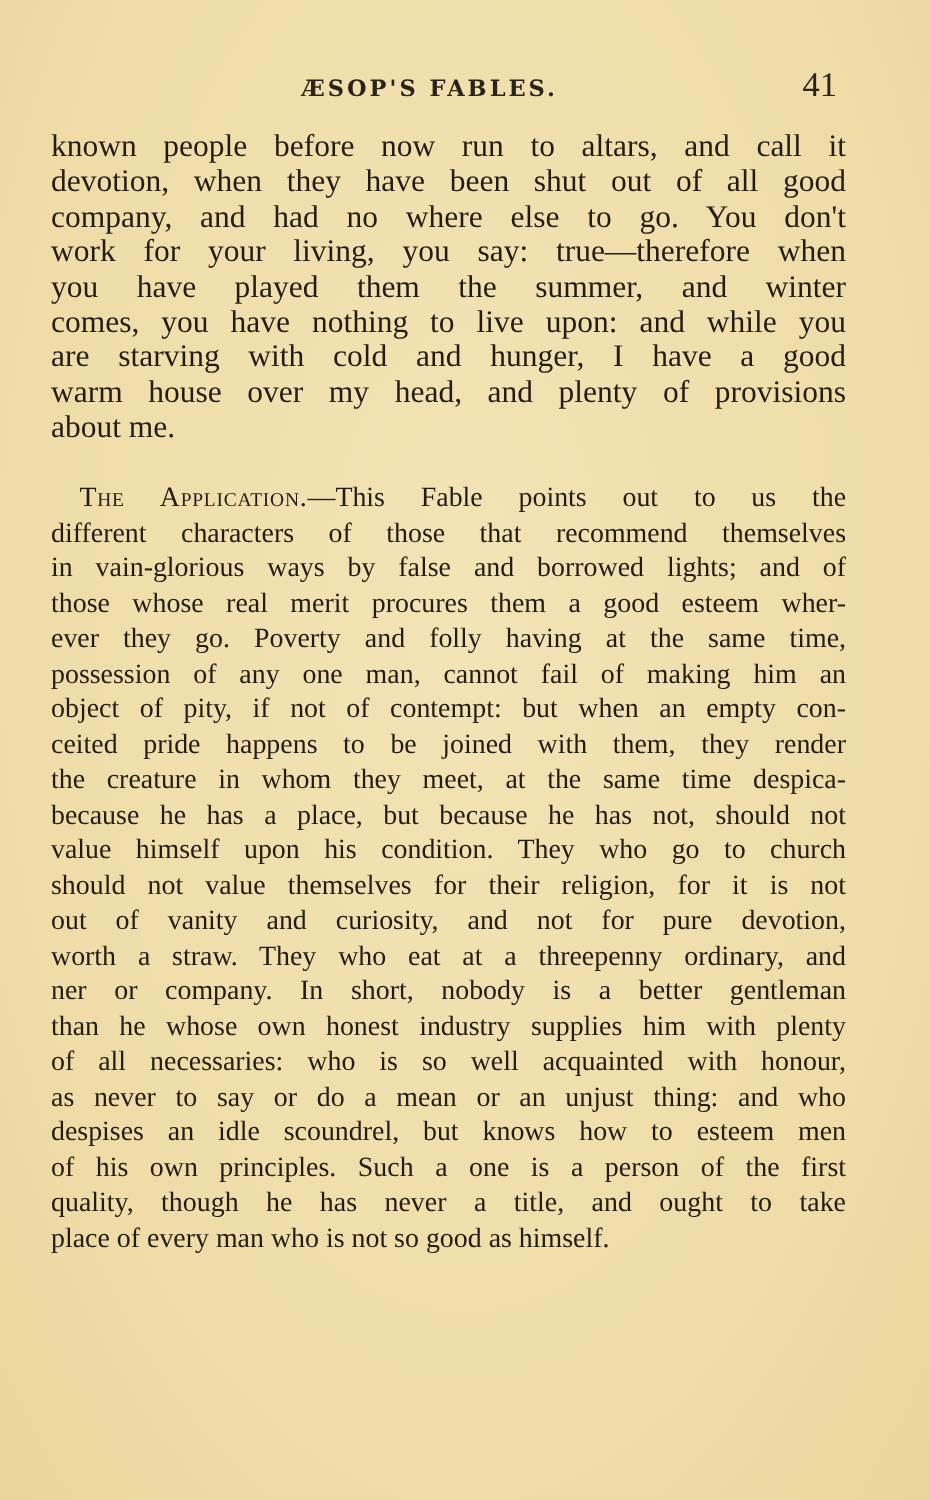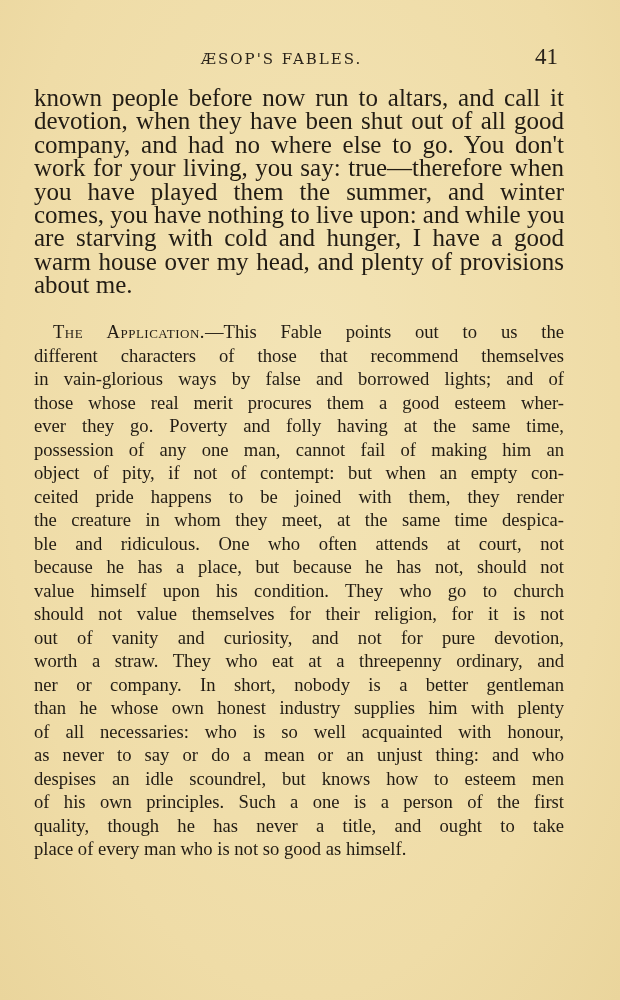--- a/index.html
+++ b/index.html
@@ -28,42 +28,42 @@
     top: 44px;
     left: 0;
     width: 620px;
     height: 30px;
   }
   .running-title {
     position: absolute;
     left: 201px;
     top: 6px;
     font-family: "DejaVu Serif", serif;
-    font-weight: normal;
+    font-weight: bold;
     font-size: 15px;
     letter-spacing: 2px;
     color: #2a231a;
   }
   .page-number {
     position: absolute;
     left: 535px;
     top: 0px;
     font-family: "Liberation Serif", serif;
     font-size: 23px;
     color: #2a231a;
   }
   .body-text {
     position: absolute;
     left: 34px;
     top: 86px;
     width: 530px;
   }
   .para-1 {
     font-family: "Liberation Serif", serif;
-    font-size: 25px;
+    font-size: 21px;
     line-height: 23.4px;
     margin: 0;
   }
   .para-1 .line, .para-2 .line {
     display: block;
     white-space: nowrap;
     text-align: justify;
     text-align-last: justify;
   }
   .para-2 {
@@ -111,21 +111,20 @@
     <p class="para-2">
       <span class="line indent"><span class="smallcaps">The Application.</span><span>—This Fable points out to us the</span></span>
       <span class="line">different characters of those that recommend themselves</span>
       <span class="line">in vain-glorious ways by false and borrowed lights; and of</span>
       <span class="line">those whose real merit procures them a good esteem wher-</span>
       <span class="line">ever they go.  Poverty and folly having at the same time,</span>
       <span class="line">possession of any one man, cannot fail of making him an</span>
       <span class="line">object of pity, if not of contempt: but when an empty con-</span>
       <span class="line">ceited pride happens to be joined with them, they render</span>
       <span class="line">the creature in whom they meet, at the same time despica-</span>
-      <span class="line">ble and ridiculous.  One who often attends at court, not</span>
       <span class="line">because he has a place, but because he has not, should not</span>
       <span class="line">value himself upon his condition.  They who go to church</span>
       <span class="line">should not value themselves for their religion, for it is not</span>
       <span class="line">out of vanity and curiosity, and not for pure devotion,</span>
       <span class="line">worth a straw.  They who eat at a threepenny ordinary, and</span>
       <span class="line">ner or company.  In short, nobody is a better gentleman</span>
       <span class="line">than he whose own honest industry supplies him with plenty</span>
       <span class="line">of all necessaries: who is so well acquainted with honour,</span>
       <span class="line">as never to say or do a mean or an unjust thing: and who</span>
       <span class="line">despises an idle scoundrel, but knows how to esteem men</span>

